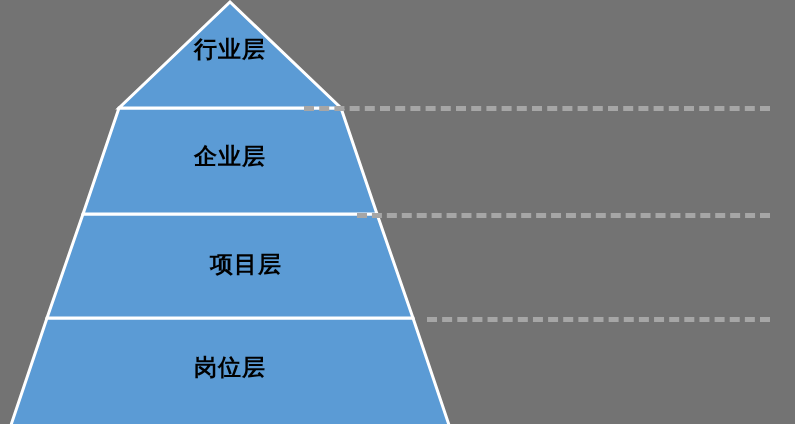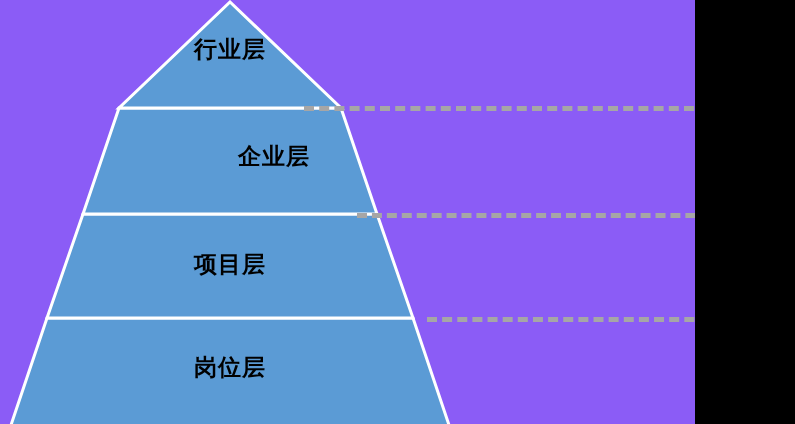--- a/index.html
+++ b/index.html
@@ -2,23 +2,23 @@
 <html><head>
 <meta charset="utf-8">
 <style>
   html, body {
     margin: 0;
     padding: 0;
     background: #000000;
   }
   #canvas {
     position: relative;
-    width: 695px;
+    width: 795px;
     height: 424px;
-    background: #8b5cf6;
+    background: #737373;
     overflow: hidden;
     font-family: "Liberation Sans", "DejaVu Sans", sans-serif;
   }
 
   
   .pyramid {
     position: absolute;
     left: 0;
     top: 0;
     width: 470px;
@@ -47,24 +47,23 @@
     font-size: 23px;
     line-height: 30px;
     text-align: center;
   }
   .layer-label.l1 {
     left: 150px;
     top: 141px;
     width: 160px;
     font-size: 23px;
     line-height: 30px;
-    text-align: right;
   }
   .layer-label.l2 {
-    left: 150px;
+    left: 166px;
     top: 249px;
     width: 160px;
     font-size: 23px;
     line-height: 30px;
   }
   .layer-label.l3 {
     left: 150px;
     top: 353px;
     width: 160px;
     font-size: 23px;

